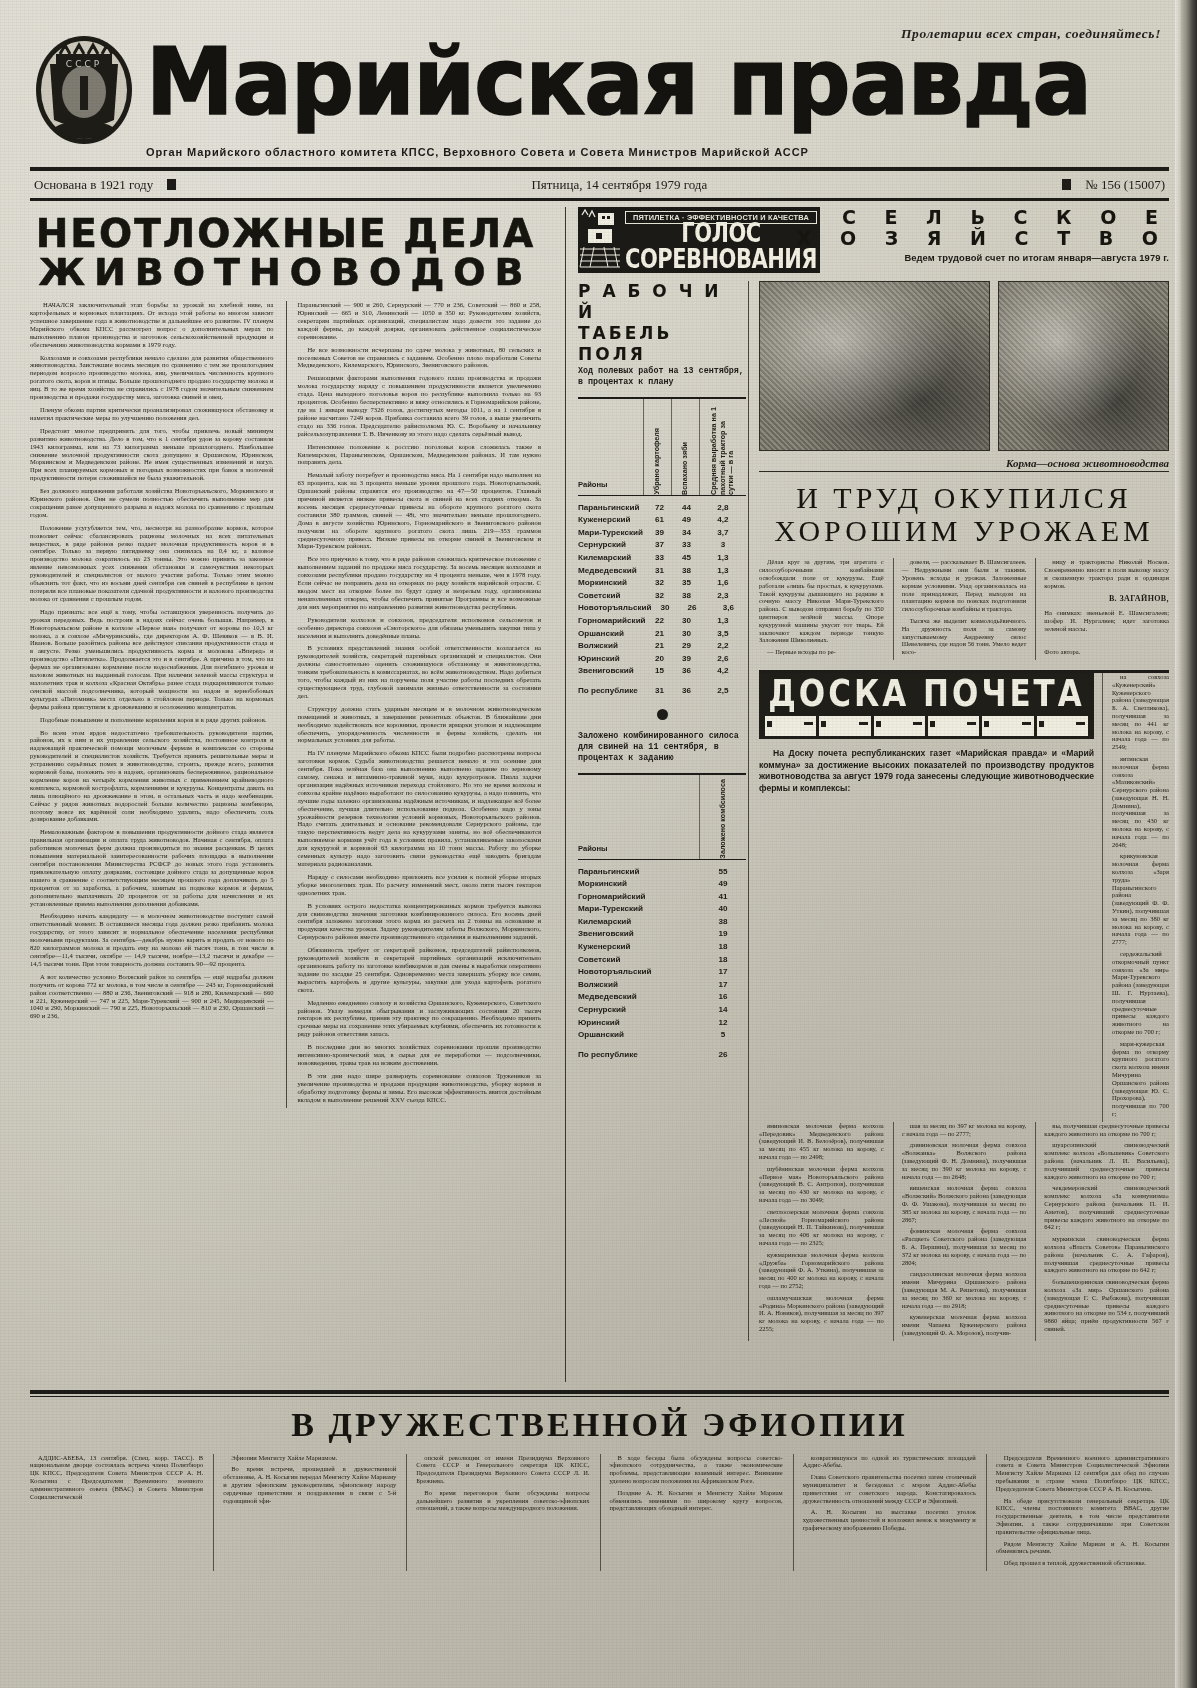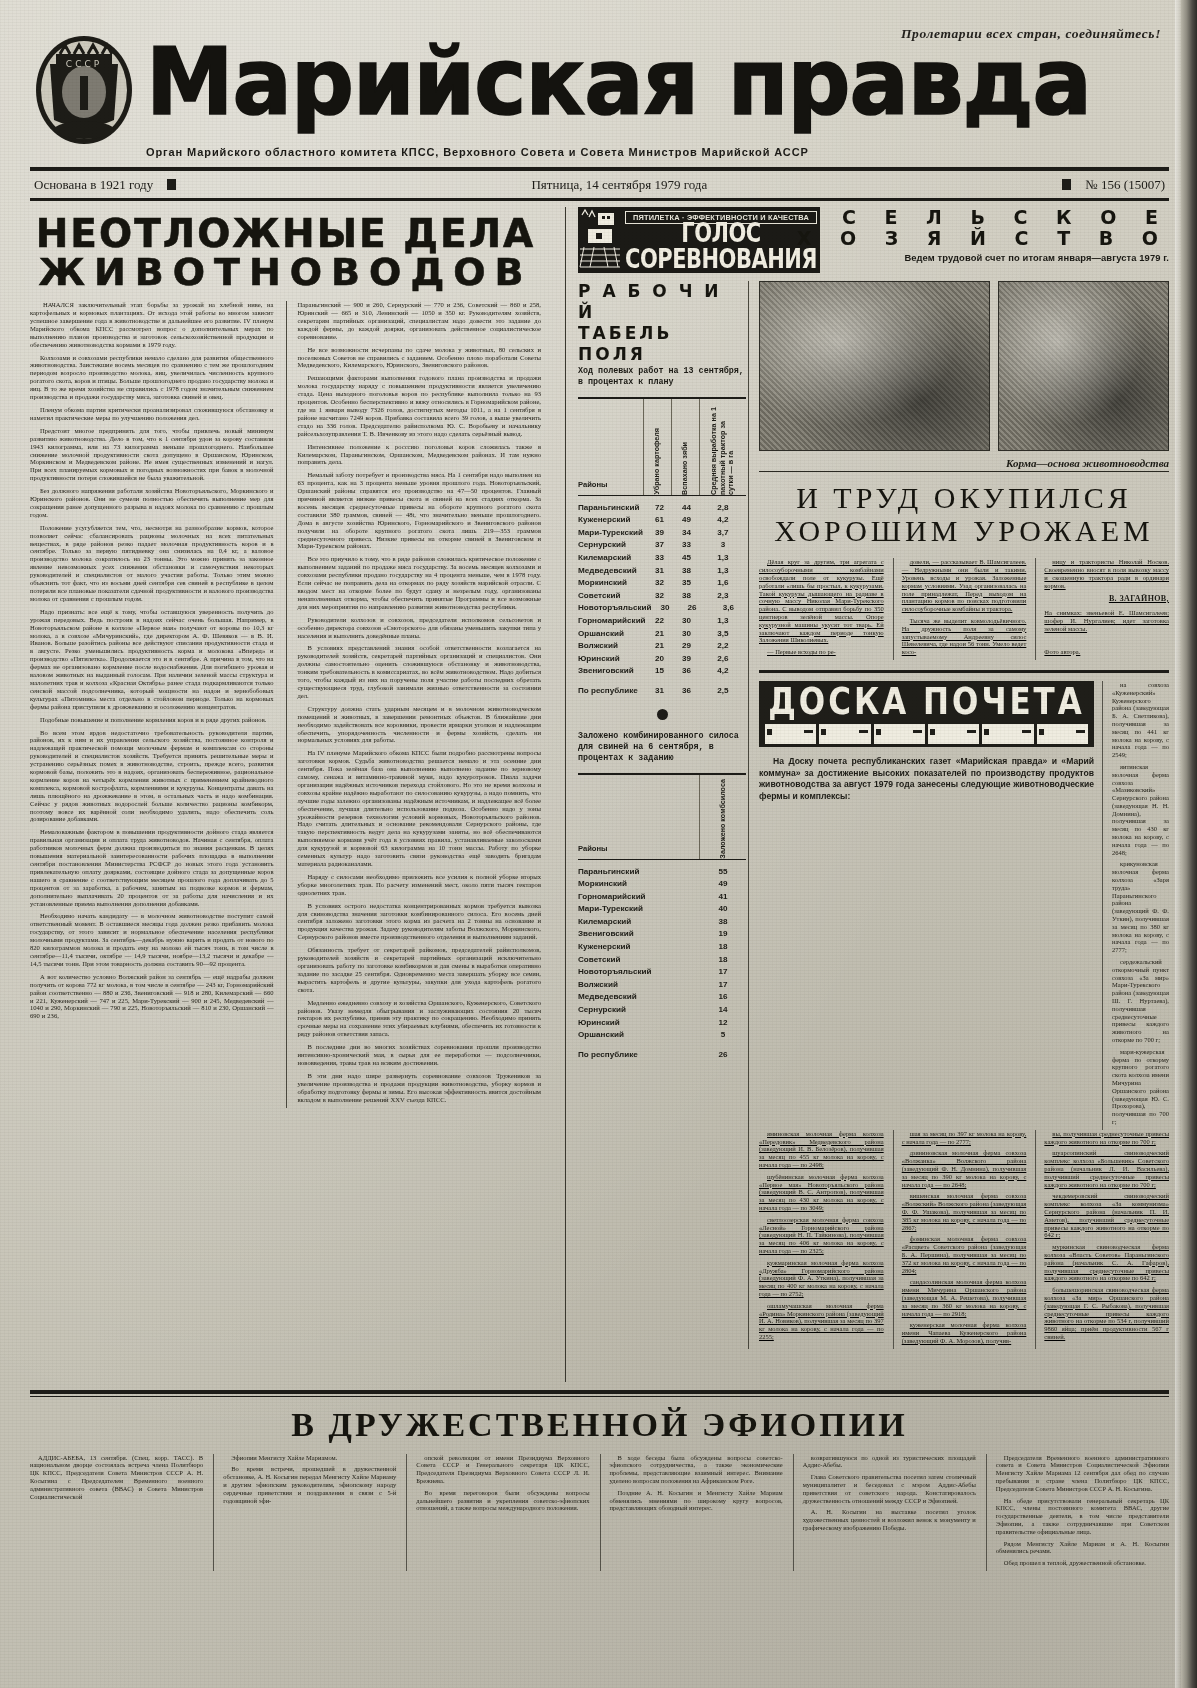--- a/index.html
+++ b/index.html
@@ -145,32 +145,32 @@
       repeating-linear-gradient(45deg,#6d6a60 0 2px,#8d8a7f 2px 4px),
       linear-gradient(160deg,#9a978c,#55534b);
     position:relative;overflow:hidden;border:1px solid #2e2d27;}
   .photo:after{content:"";position:absolute;inset:0;
     background:radial-gradient(ellipse at 35% 35%, rgba(240,238,230,.55), rgba(0,0,0,0) 55%),
                radial-gradient(ellipse at 70% 70%, rgba(20,20,18,.55), rgba(0,0,0,0) 60%);}
   .ph-row{display:flex;gap:8px;}
   .headline2{font-family:"Liberation Serif",serif;font-weight:400;font-size:30px;
     letter-spacing:4px;text-align:center;color:#16150f;line-height:1.18;margin:8px 0 2px;}
 
-  .doska{margin-top:10px;border-top:3px solid #1d1c18;padding-top:8px;}
+  .doska{margin-top:10px;border-top:3px solid #1d1c18;}
   .doska-banner{background:#1f1e19;padding:5px 6px 3px;position:relative;}
   .doska-banner .dtitle{font-family:"DejaVu Sans",sans-serif;font-weight:700;font-size:31px;
     color:#efece0;letter-spacing:3px;text-align:center;line-height:1;transform:scaleY(1.18);
     transform-origin:center;}
   .barns{display:flex;gap:3px;margin-top:7px;}
   .barn{flex:1;height:20px;background:#efece0;position:relative;}
   .barn:before{content:"";position:absolute;left:2px;top:5px;width:5px;height:6px;background:#1f1e19;}
   .barn:after{content:"";position:absolute;right:3px;top:6px;width:9px;height:3px;background:#1f1e19;}
   .doska-intro{font-family:"Liberation Sans",sans-serif;font-weight:700;font-size:8.6px;
     line-height:11.6px;color:#1d1c16;text-align:justify;margin:9px 0 7px;text-indent:14px;}
-  .cols3{display:flex;gap:9px;text-decoration:underline;}
+  .cols3{display:flex;gap:9px;}
   .cols3 .c{flex:1;}
   .cols3 .c+.c{border-left:1px solid #55534a;padding-left:8px;}
   p.tiny{font-size:6.5px;line-height:7.8px;text-align:justify;color:#232118;margin:0 0 4px;
     text-indent:8px;font-family:"Liberation Serif",serif;}
 
   
   .byline{font-family:"Liberation Serif",serif;font-weight:700;font-size:8px;
     text-align:right;color:#1d1c16;margin:4px 0 6px;letter-spacing:.4px;}
   .photo-cap{font-size:6.6px;line-height:8px;color:#232118;text-align:justify;
     font-family:"Liberation Serif",serif;}
@@ -411,21 +411,21 @@
             <div class="trow total">
                 <div class="n0">По республике</div>
                 <div class="n">31</div>
                 <div class="n">36</div>
                 <div class="n wide">2,5</div>
               </div>
           </div>
 
           <div class="dot"></div>
 
-          <div class="tbl-sub">Заложено комбинированного силоса для свиней на 6 сентября, в процентах к заданию</div>
+          <div class="tbl-sub">Заложено комбинированного силоса для свиней на 11 сентября, в процентах к заданию</div>
           <div class="tbl-rule"></div>
           <div class="hdr-row" style="height:84px">
             <div class="hdr-c0">Районы</div>
             <div class="vcell wide">
                 <span>Заложено комбсилоса</span>
               </div>
           </div>
           <div style="height:6px"></div>
           <div>
             <div class="trow">

